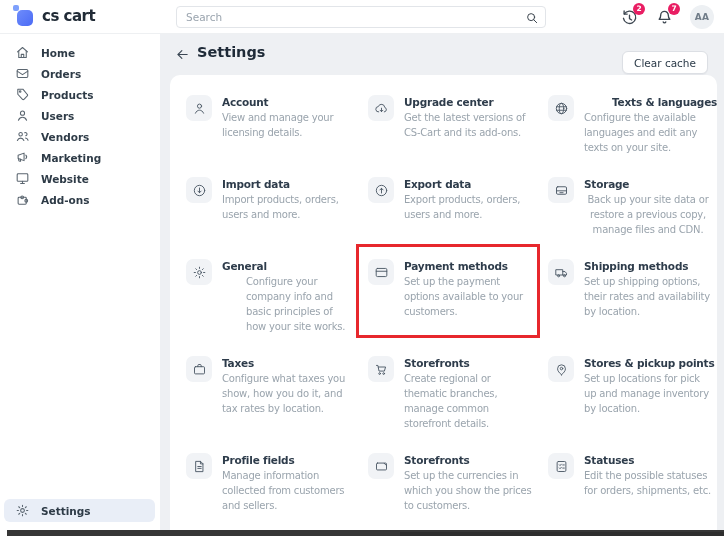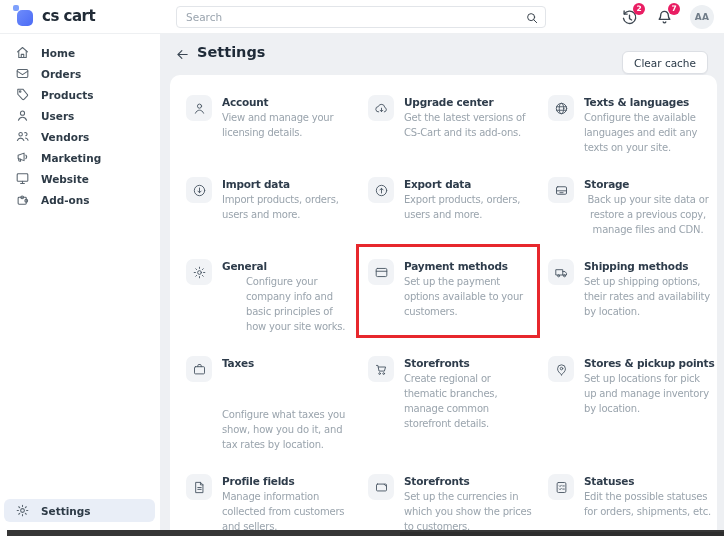--- a/index.html
+++ b/index.html
@@ -234,21 +234,21 @@
           </div>
           <div class="card">
             <span class="tile">
               <svg viewBox="0 0 24 24">
                 <circle cx="12" cy="12" r="8.3"></circle>
                 <ellipse cx="12" cy="12" rx="3.6" ry="8.3"></ellipse>
                 <path d="M4 9.2h16M4 14.8h16"></path>
               </svg>
             </span>
             <span class="card-text">
-              <span class="card-title" style="display: block;">Texts &amp; languages</span>
+              <span class="card-title" style="display: block; margin-left: 28px;">Texts &amp; languages</span>
               <span class="card-desc" style="display: block;">Configure the available languages and edit any texts on your site.</span>
             </span>
           </div>
           <div class="card">
             <span class="tile">
               <svg viewBox="0 0 24 24">
                 <circle cx="12" cy="12" r="8.3"></circle>
                 <path d="M12 8v7.5M12 15.5L9.4 12.9M12 15.5l2.6-2.6"></path>
               </svg>
             </span>
@@ -322,21 +322,21 @@
           </div>
           <div class="card">
             <span class="tile">
               <svg viewBox="0 0 24 24">
                 <rect x="4" y="7.5" width="16" height="11.5" rx="1.6"></rect>
                 <path d="M9.3 7.5V5.8A1.8 1.8 0 0 1 11.1 4h1.8a1.8 1.8 0 0 1 1.8 1.8v1.7"></path>
               </svg>
             </span>
             <span class="card-text">
               <span class="card-title" style="display: block;">Taxes</span>
-              <span class="card-desc" style="display: block; margin-top: 36px;">Configure what taxes you show, how you do it, and tax rates by location.</span>
+              <span class="card-desc" style="display: block;">Configure what taxes you show, how you do it, and tax rates by location.</span>
             </span>
           </div>
           <div class="card">
             <span class="tile">
               <svg viewBox="0 0 24 24">
                 <path d="M4 5.5h2.2L8 14.5h8.6l1.9-6.5H7"></path>
                 <circle cx="9" cy="18.5" r="1.4"></circle>
                 <circle cx="15.5" cy="18.5" r="1.4"></circle>
               </svg>
             </span>

